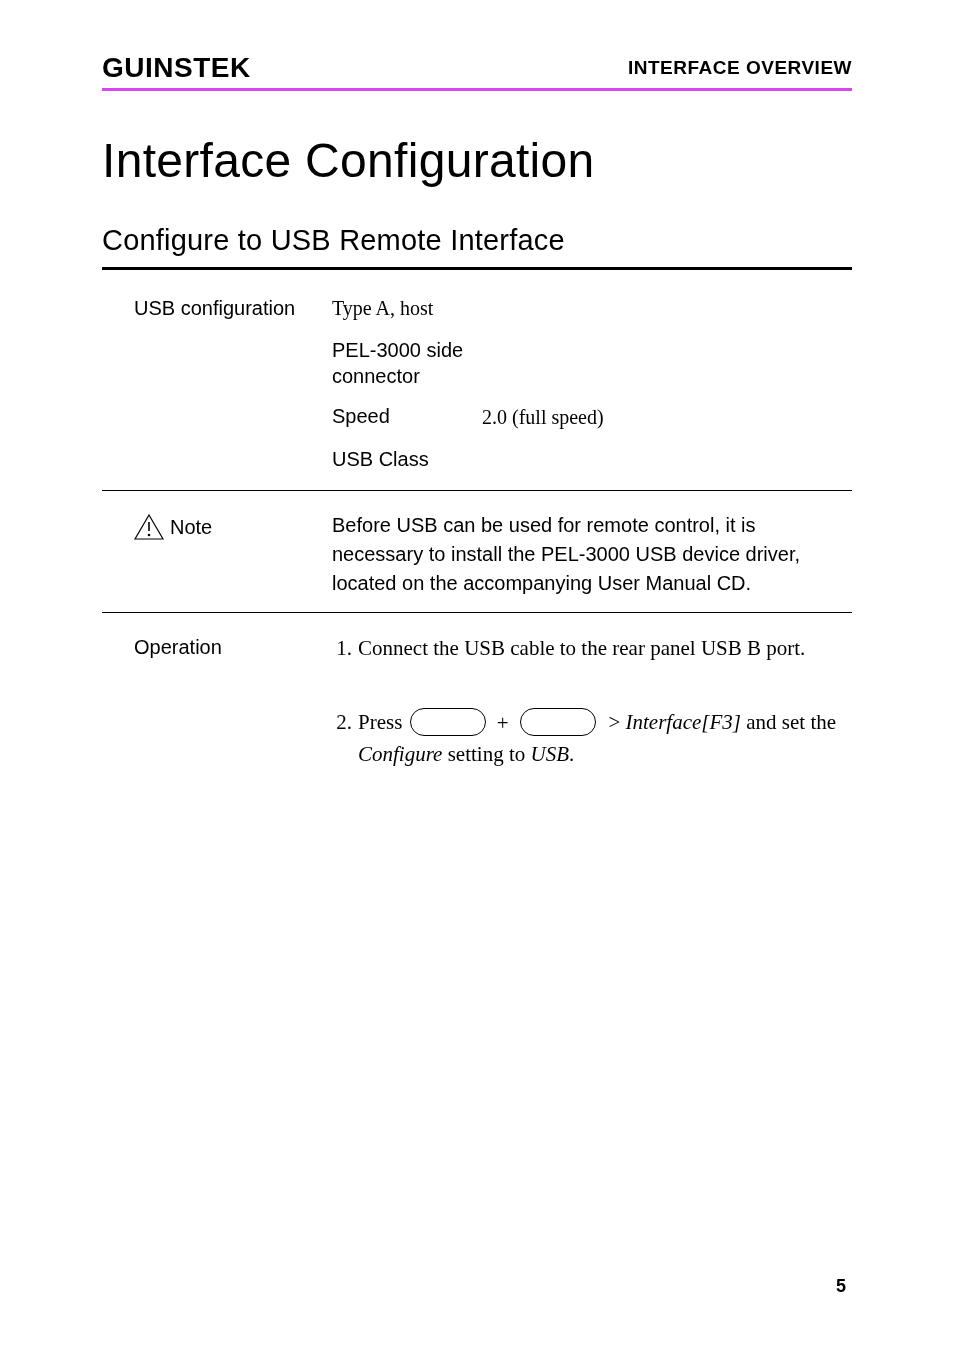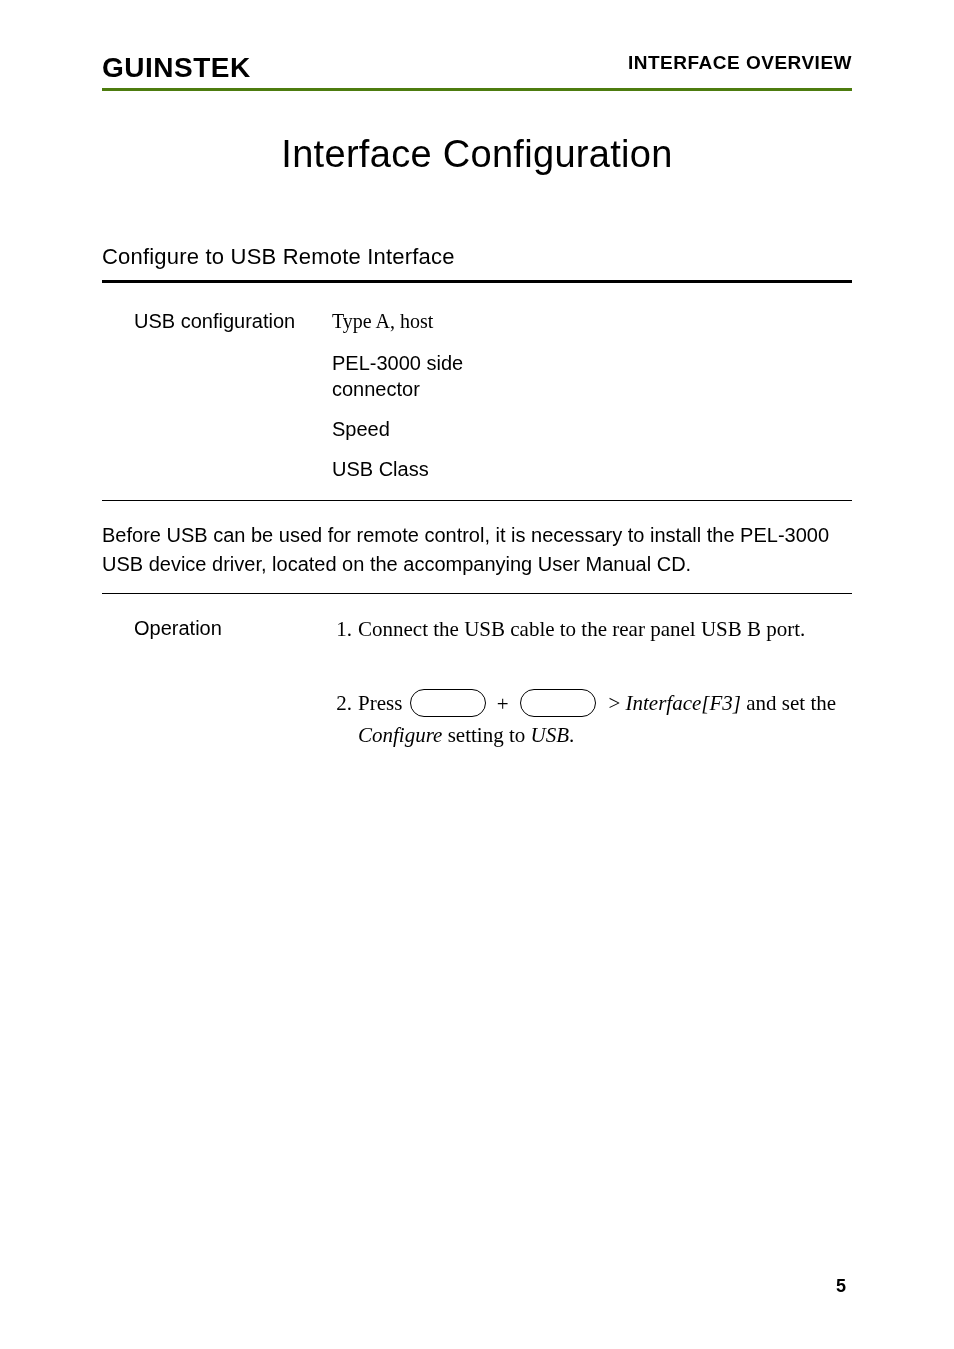--- a/index.html
+++ b/index.html
@@ -10,22 +10,22 @@
       font-family: Georgia, "Times New Roman", serif;
       color: #000;
       position: relative;
     }
     .page {
       padding: 52px 102px 40px 102px;
     }
     .header {
       display: flex;
       justify-content: space-between;
-      align-items: flex-start;
-      border-bottom: 3px solid #4d7c0f;
+      align-items: center;
+      border-bottom: 3px solid #d946ef;
       padding-bottom: 4px;
       margin-bottom: 42px;
     }
     .brand {
       font-family: Arial, Helvetica, sans-serif;
       font-weight: 900;
       font-size: 28px;
       letter-spacing: 0.5px;
     }
     .brand .u-char {
@@ -42,29 +42,28 @@
     }
     .header-right {
       font-family: "Segoe UI", Arial, sans-serif;
       font-weight: 700;
       font-size: 19px;
       letter-spacing: 0.5px;
     }
     h1.page-title {
       font-family: "Segoe UI", "Arial", sans-serif;
       font-weight: 400;
-      font-size: 38px;
-      margin-bottom: 68px;
+      font-size: 48px;
+      margin-bottom: 36px;
       letter-spacing: 0.3px;
-      text-align: center;
     }
     h2.section-title {
       font-family: "Segoe UI", "Arial", sans-serif;
       font-weight: 400;
-      font-size: 22px;
+      font-size: 29px;
       margin-bottom: 10px;
       letter-spacing: 0.2px;
     }
     .section-rule {
       border: none;
       border-top: 3px solid #000;
       margin-bottom: 18px;
     }
     .content-block {
       display: flex;
@@ -185,30 +184,39 @@
     <div class="left-col">USB configuration</div>
     <div class="right-col">
       <div class="kv-row">
         <div class="kv-val">Type A, host</div>
       </div>
       <div class="kv-row">
         <div class="kv-key">PEL-3000 side connector</div>
       </div>
       <div class="kv-row">
         <div class="kv-key">Speed</div>
+        <div class="kv-val">2.0 (full speed)</div>
       </div>
       <div class="kv-row" style="margin-bottom:4px">
         <div class="kv-key">USB Class</div>
       </div>
     </div>
   </div>
 
   <hr class="thin-rule">
 
   <div class="content-block note-row">
+    <div class="left-col">
+      <svg class="warn-icon" viewBox="0 0 30 26">
+        <polygon points="15,1 29,25 1,25" fill="none" stroke="#000" stroke-width="1.2"></polygon>
+        <line x1="15" y1="8" x2="15" y2="17" stroke="#000" stroke-width="1.6"></line>
+        <circle cx="15" cy="21" r="1.3" fill="#000"></circle>
+      </svg>
+      <span class="note-label">Note</span>
+    </div>
     <div class="right-col note-body">Before USB can be used for remote control, it is necessary to install the PEL-3000 USB device driver, located on the accompanying User Manual CD.</div>
   </div>
 
   <hr class="thin-rule">
 
   <div class="content-block">
     <div class="left-col">Operation</div>
     <div class="right-col">
       <div class="op-step">
         <div class="num-col">1.</div>

